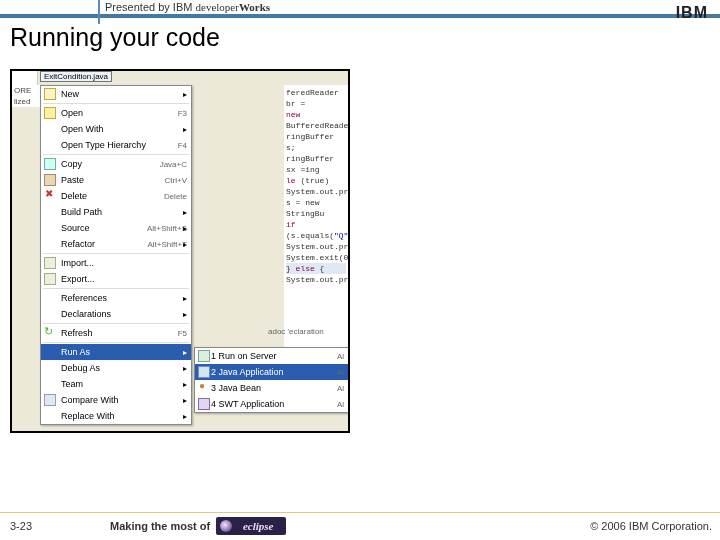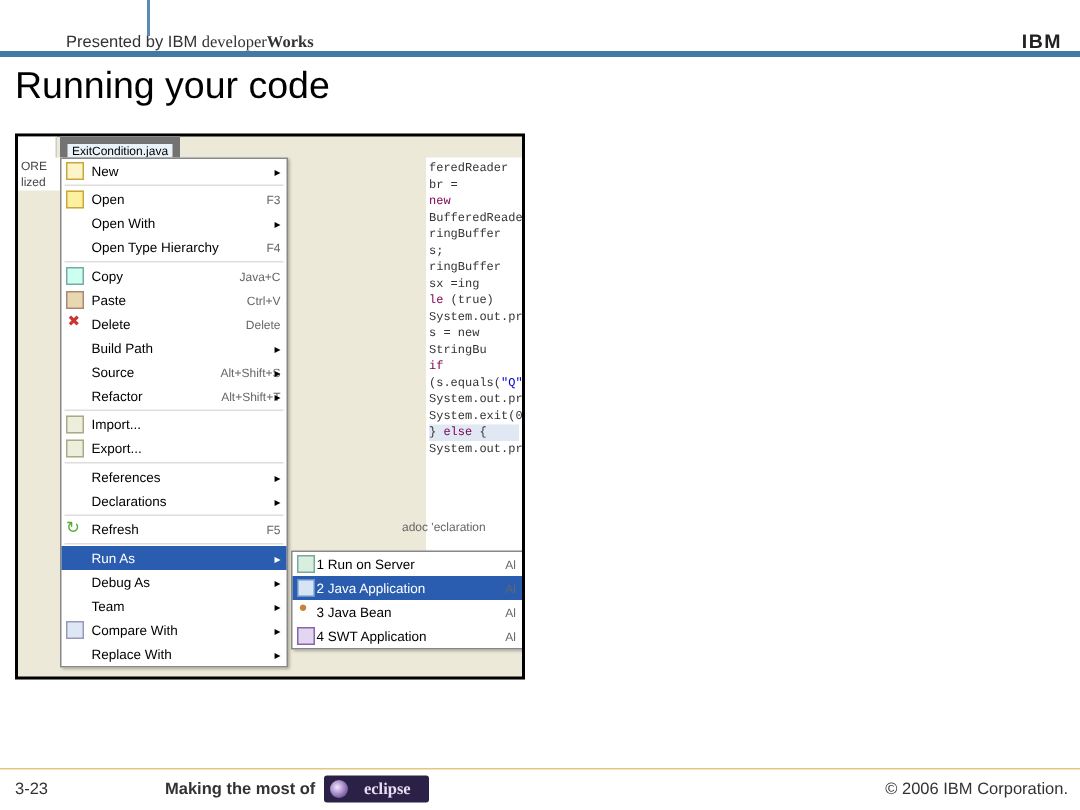--- a/index.html
+++ b/index.html
@@ -1,32 +1,32 @@
 <!DOCTYPE html>
 <html><head>
 <meta charset="utf-8">
 <style>
   * { box-sizing: border-box; margin: 0; padding: 0; }
   body { width: 720px; height: 540px; font-family: Arial, sans-serif; background: #fff; overflow: hidden; position: relative; }
-  .header-bar { height: 34px; background: #fff; display: flex; align-items: flex-end; padding-left: 44px; font-size: 11px; position: relative; }
+  .header-bar { height: 14px; background: #fff; display: flex; align-items: center; padding-left: 105px; font-size: 11px; position: relative; }
   .header-line { position: absolute; left: 98px; top: 0; height: 24px; width: 2px; background: #5b8bb5; }
   .header-text { color: #333; }
   .header-text .dw { font-family: Georgia, serif; }
-  .header-logo { position: absolute; right: 12px; top: 20px; font-size: 13px; font-weight: bold; color: #222; letter-spacing: 1px; }
+  .header-logo { position: absolute; right: 12px; top: 4px; font-size: 16px; font-weight: bold; color: #222; letter-spacing: 1px; }
   .title-band { background: #4279a5; height: 4px; }
   .title { font-size: 25px; padding: 5px 10px 3px 10px; color: #000; }
   .body-row { display: flex; padding: 14px 10px 0 10px; }
   .bullets { width: 330px; font-size: 14px; padding-left: 30px; padding-top: 8px; }
   .bullets li { list-style: none; position: relative; padding-left: 14px; line-height: 1.35; }
   .bullets li::before { content: "■"; color: #5382a1; position: absolute; left: 0; top: 1px; font-size: 10px; }
   .arrow { font-family: Arial; }
   .screenshot { width: 340px; height: 364px; border: 2px solid #000; background: #ece9d8; font-size: 9px; position: relative; overflow: hidden; }
   .ss-top { position: absolute; top: 0; left: 0; right: 0; height: 15px; display: flex; }
   .ss-left-strip { width: 26px; background: #fff; height: 100%; border-right: 1px solid #ccc; }
-  .ss-tab { position: absolute; left: 28px; top: 0; font-size: 8px; background: #eaf2fa; border: 5px solid #737373; padding: 0 3px; }
+  .ss-tab { position: absolute; left: 28px; top: 0; font-size: 8px; background: #eaf2fa; border: 1px solid #737373; padding: 0 3px; }
   .ss-leftcol { position: absolute; left: 0; top: 14px; width: 30px; font-size: 8px; color: #444; line-height: 11px; padding-left: 2px; background:#fff; }
   .ss-code { position: absolute; right: 0; top: 14px; width: 64px; height: 320px; background: #fff; font-family: "Courier New", monospace; font-size: 8px; line-height: 11px; padding: 2px 2px; color: #333; overflow: hidden; }
   .ss-code .kw { color: #7b0052; }
   .ss-code .hl { background: #e0e8f4; }
   .ss-menu { position: absolute; left: 28px; top: 14px; width: 152px; background: #fff; border: 1px solid #888; box-shadow: 1px 1px 2px rgba(0,0,0,0.3); }
   .ss-menu .m { display:flex; align-items:center; height: 16px; padding-left: 20px; padding-right: 4px; font-size: 9px; position: relative; }
   .ss-menu .m.sel { background: #2a5db0; color: #fff; }
   .ss-menu .sc { position: absolute; right: 4px; font-size: 8px; color: #666; }
   .ss-menu .sep { height: 1px; background: #ddd; margin: 1px 2px; }
   .ss-menu .m .ic { position:absolute; left:3px; top:2px; width:12px; height:12px; }
@@ -52,21 +52,21 @@
   .ic-bean { background:none; }
   .ic-bean::before { content:"●"; color:#c7833a; font-size:10px; position:absolute; left:1px; top:-2px; }
   .ic-swt { border:1px solid #8866aa; background:#e3d6f0; }
   .ss-bottab { position:absolute; left:256px; top:256px; font-size:8px; color:#666; }
   .footer { position: absolute; bottom: 0; left: 0; right: 0; height: 40px; }
   .footer-line { position:absolute; top:12px; left:0; right:0; height:1px; background:#e2c77c; }
   .footer-left { position:absolute; left:10px; bottom:8px; font-size: 11px; color:#333; }
   .footer-mid { position:absolute; left:110px; bottom:5px; font-size: 11px; font-weight:bold; color:#333; display:flex; align-items:center; gap:6px; }
   .eclipse-mark { width:70px; height:18px; background:#2b2045; border-radius:2px; position:relative; display:inline-flex; align-items:center; justify-content:center; }
   .eclipse-mark::before { content:""; width:12px; height:12px; border-radius:50%; background: radial-gradient(circle at 40% 40%, #f5e6ff 0%, #8b6fb3 60%, #3a2a5c 100%); position:absolute; left:4px; }
-  .eclipse-mark span { font-family: Georgia, serif; color:#e8def5; font-size:11px; margin-left:14px; }
+  .eclipse-mark span { font-family: Georgia, serif; font-style:italic; color:#e8def5; font-size:11px; margin-left:14px; }
   .footer-right { position:absolute; right:8px; bottom:8px; font-size: 11px; color:#333; }
 </style>
 </head>
 <body>
 
 <div class="header-bar">
   <div class="header-line"></div>
   <span class="header-text">
     <span>Presented by IBM </span><span class="dw">developer</span><span class="dw" style="font-weight:bold">Works</span>
   </span>

